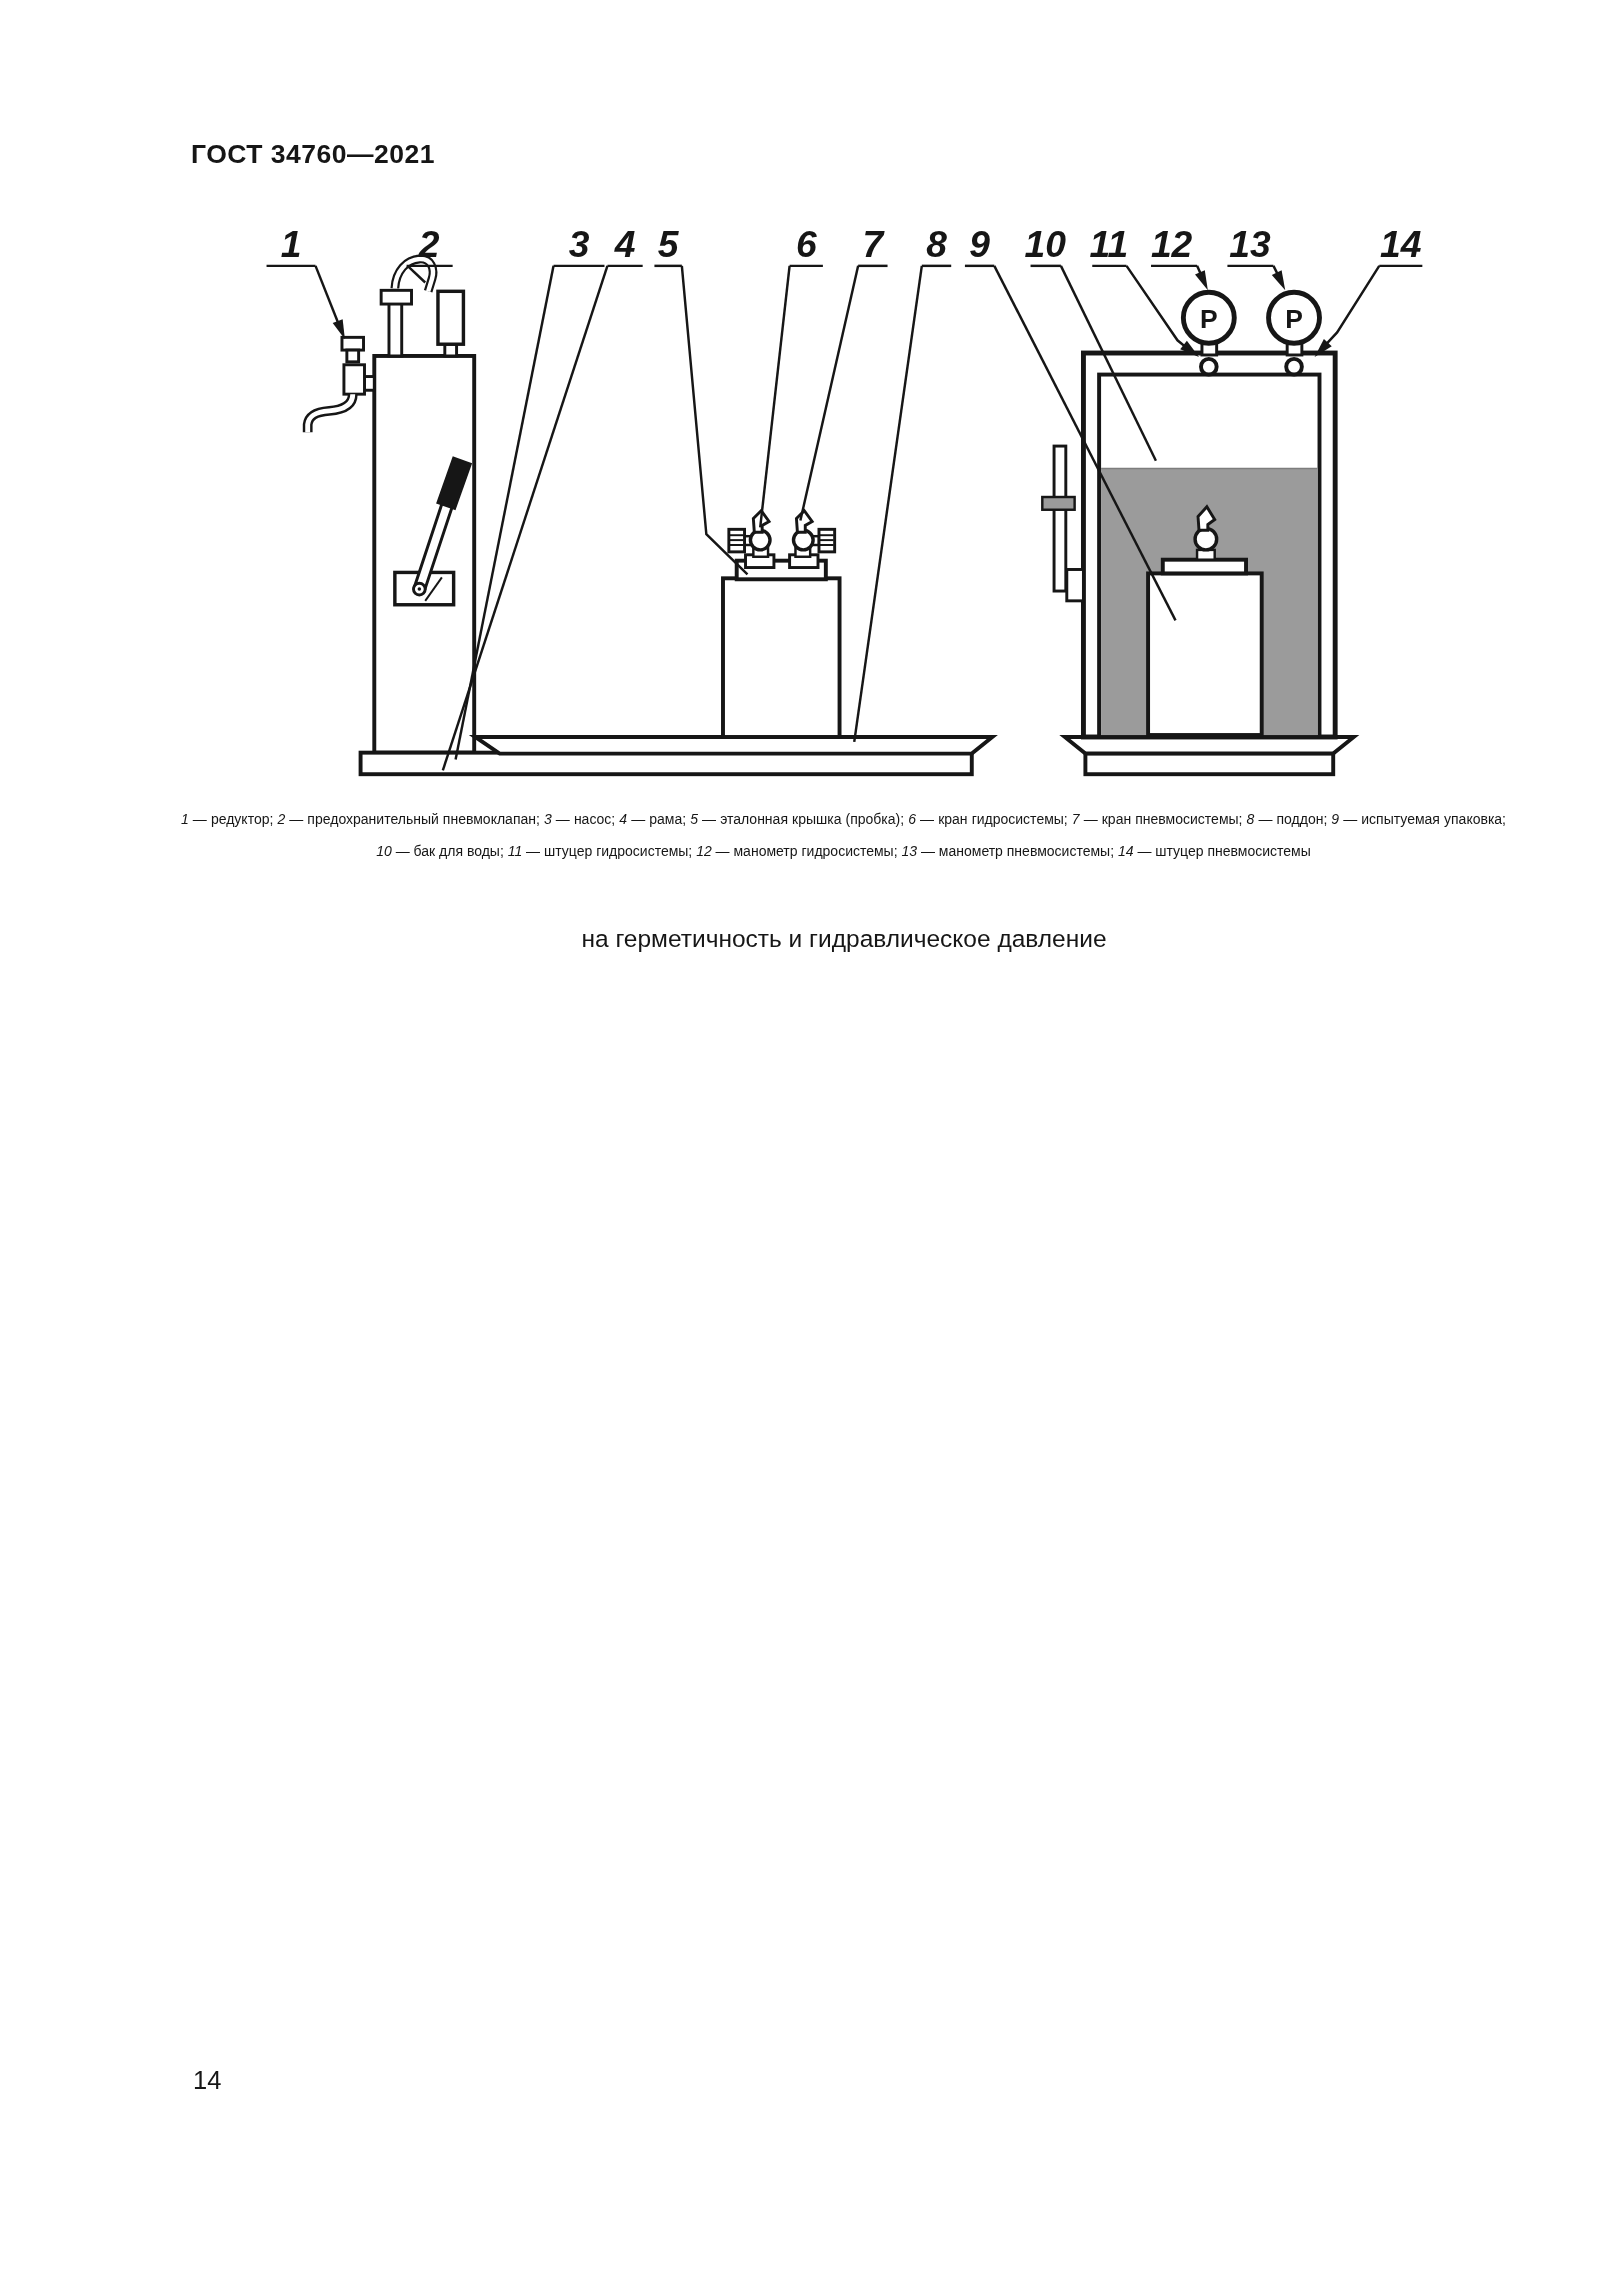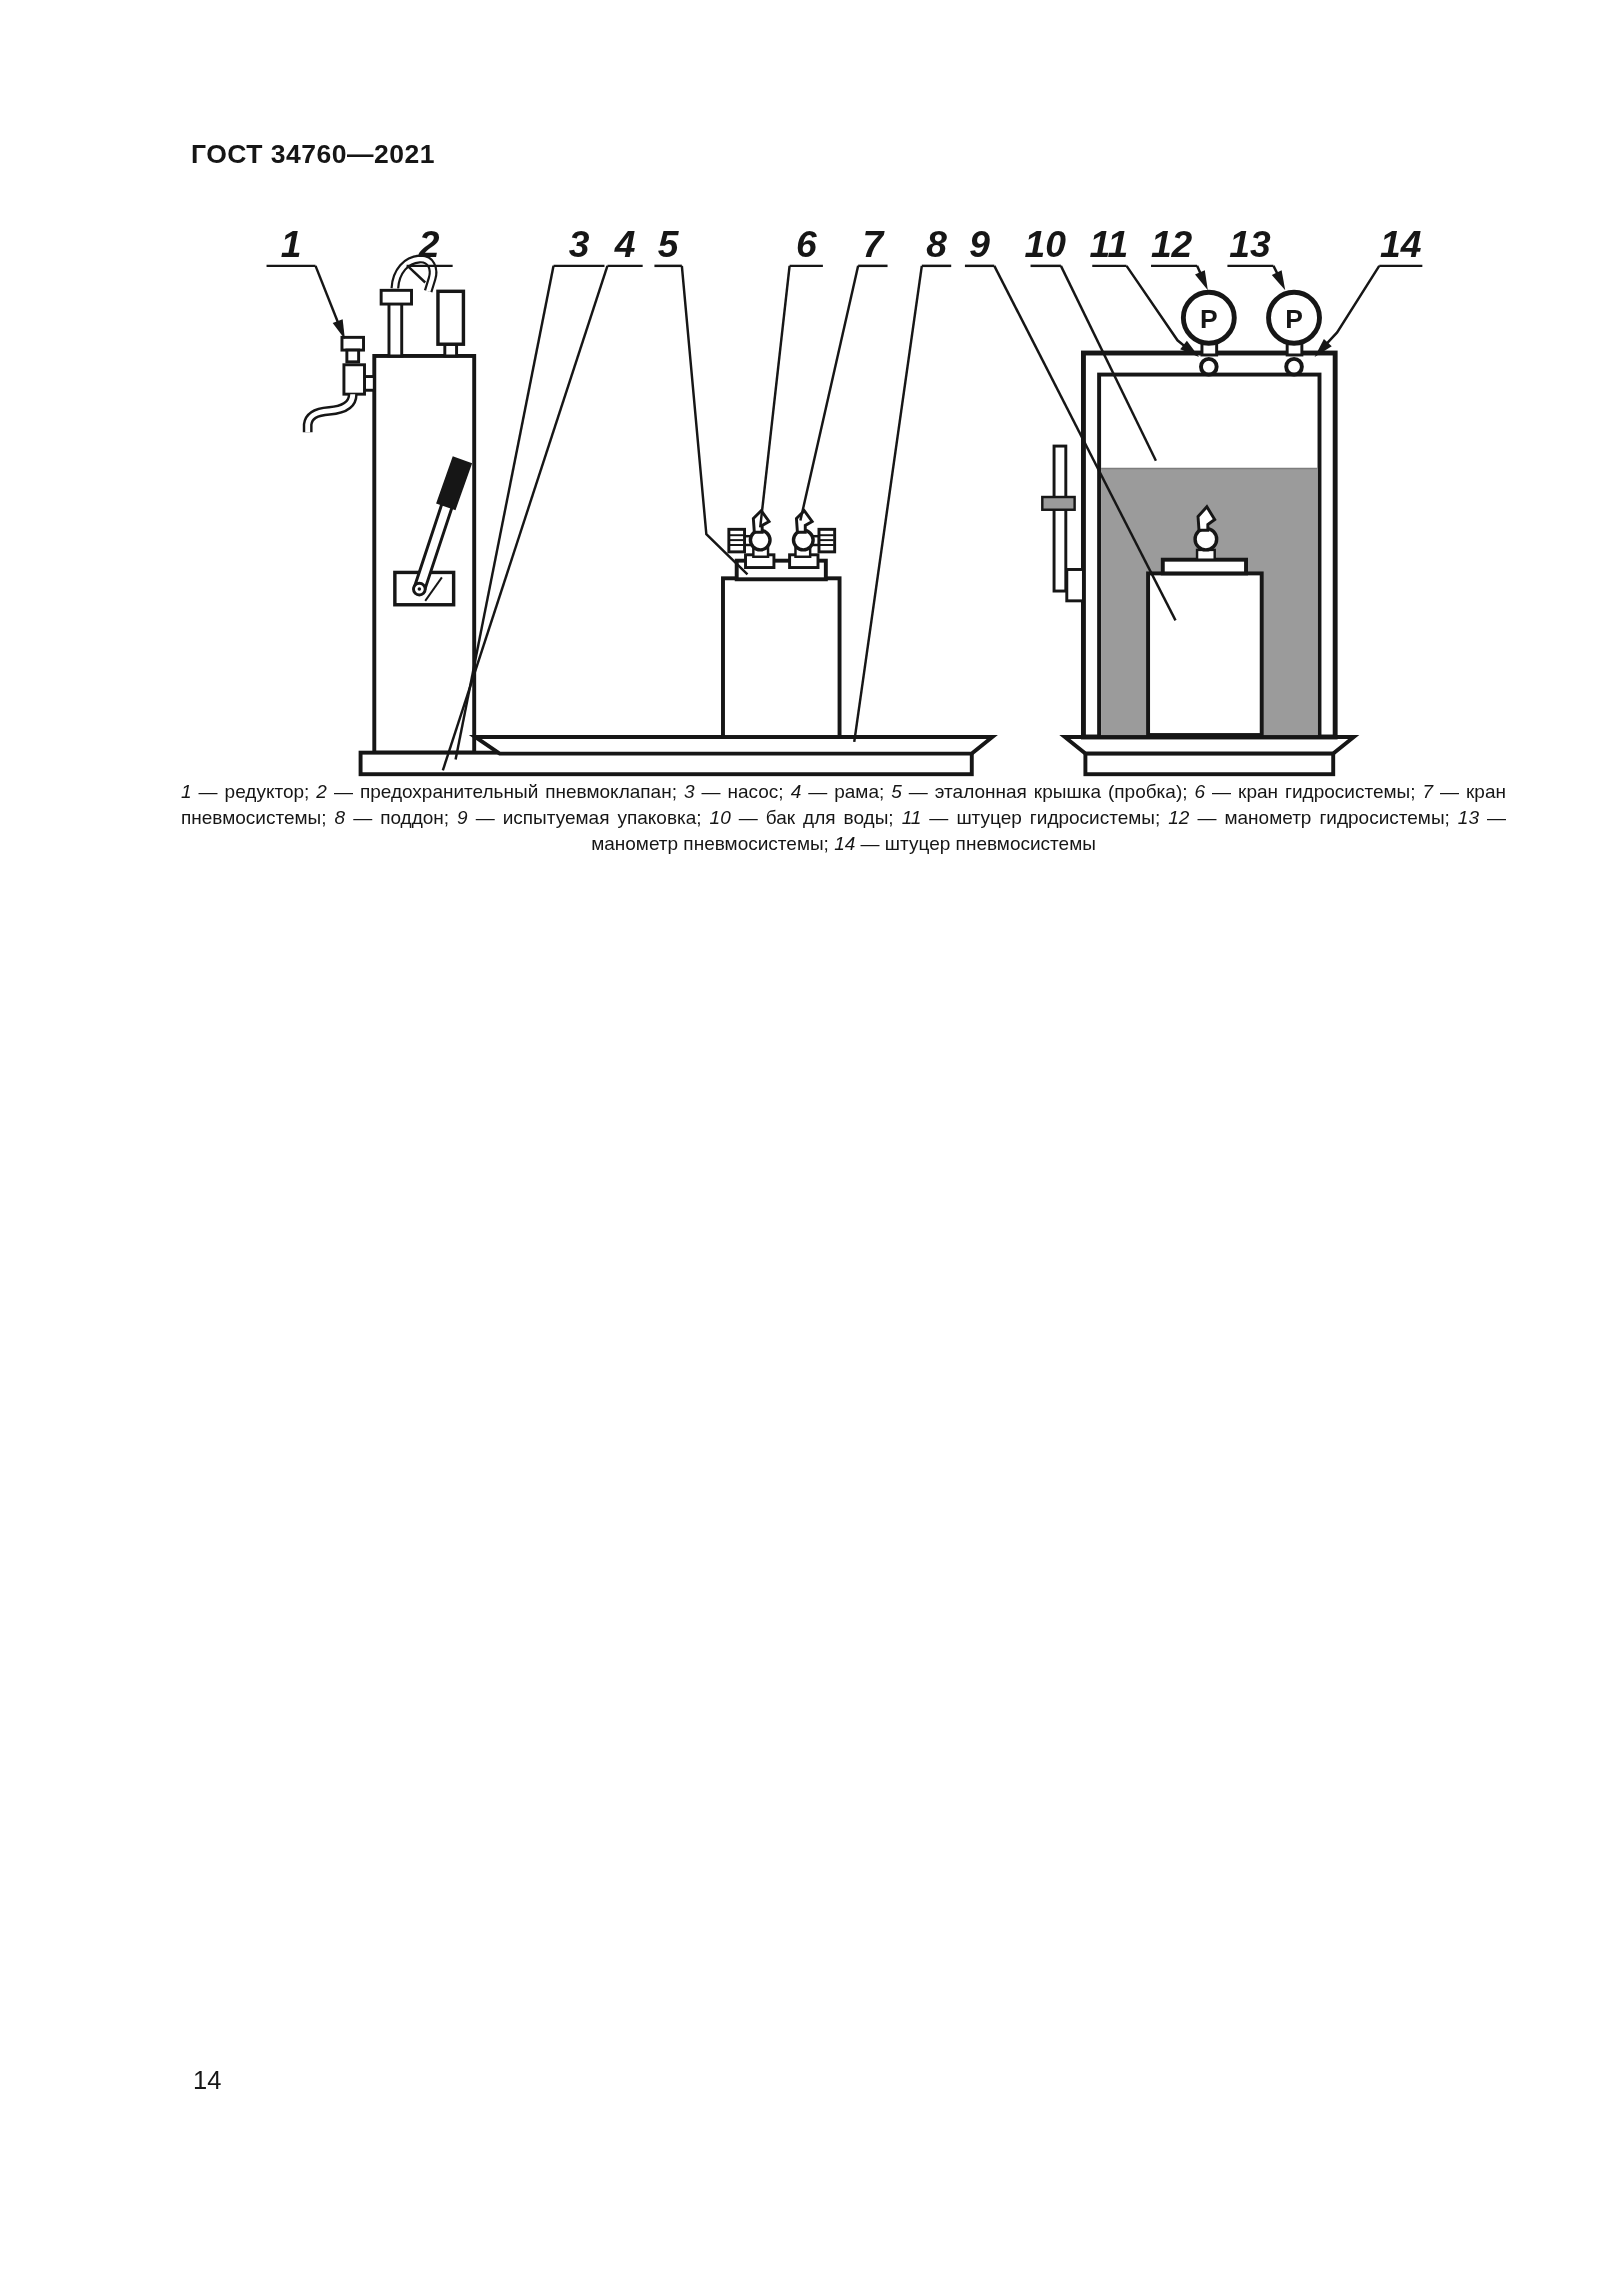--- a/index.html
+++ b/index.html
@@ -8,22 +8,22 @@
     font-family:"Liberation Sans", sans-serif;
     color:#161616;
   }
   .page { position:relative; width:1621px; height:2293px; background:#ffffff; overflow:hidden; }
   .doc-header {
     position:absolute; left:191px; top:139px;
     font-size:26.5px; font-weight:bold; letter-spacing:0.5px;
   }
   .diagram-wrap { position:absolute; left:176px; top:211px; width:1284px; height:573px; }
   .legend {
-    position:absolute; left:181px; top:779px; width:1325px;
-    font-size:19px; line-height:26px;
+    position:absolute; left:181px; top:803px; width:1325px;
+    font-size:14px; line-height:32px;
     text-align:justify; text-align-last:center;
   }
   .legend i { font-style:italic; }
   .fig-caption {
     position:absolute; left:162px; top:921px; width:1364px;
     text-align:center; font-size:24.5px; line-height:36px;
   }
   .page-number { position:absolute; left:193px; top:2066px; font-size:25.5px; }
   svg text.callout {
     font-family:"Liberation Sans", sans-serif;
@@ -187,18 +187,19 @@
       <text x="1196" y="262" text-anchor="middle" class="callout">12</text>
       <text x="1276" y="262" text-anchor="middle" class="callout">13</text>
       <text x="1430" y="262" text-anchor="middle" class="callout">14</text>
     </g>
   </svg>
   </div>
 
   <div class="legend"><i>1</i> — редуктор; <i>2</i> — предохранительный пневмоклапан; <i>3</i> — насос; <i>4</i> — рама; <i>5</i> — эталонная крышка (пробка); <i>6</i> — кран гидросистемы; <i>7</i> — кран пневмосистемы; <i>8</i> — поддон; <i>9</i> — испытуемая упаковка; <i>10</i> — бак для воды; <i>11</i> — штуцер гидросистемы; <i>12</i> — манометр гидросистемы; <i>13</i> — манометр пневмосистемы; <i>14</i> — штуцер пневмосистемы</div>
 
   <div class="fig-caption">
+    <div>на герметичность и гидравлическое давление</div>
   </div>
 
   <div class="page-number">14</div>
 
 </div>
 
 
 </body></html>

